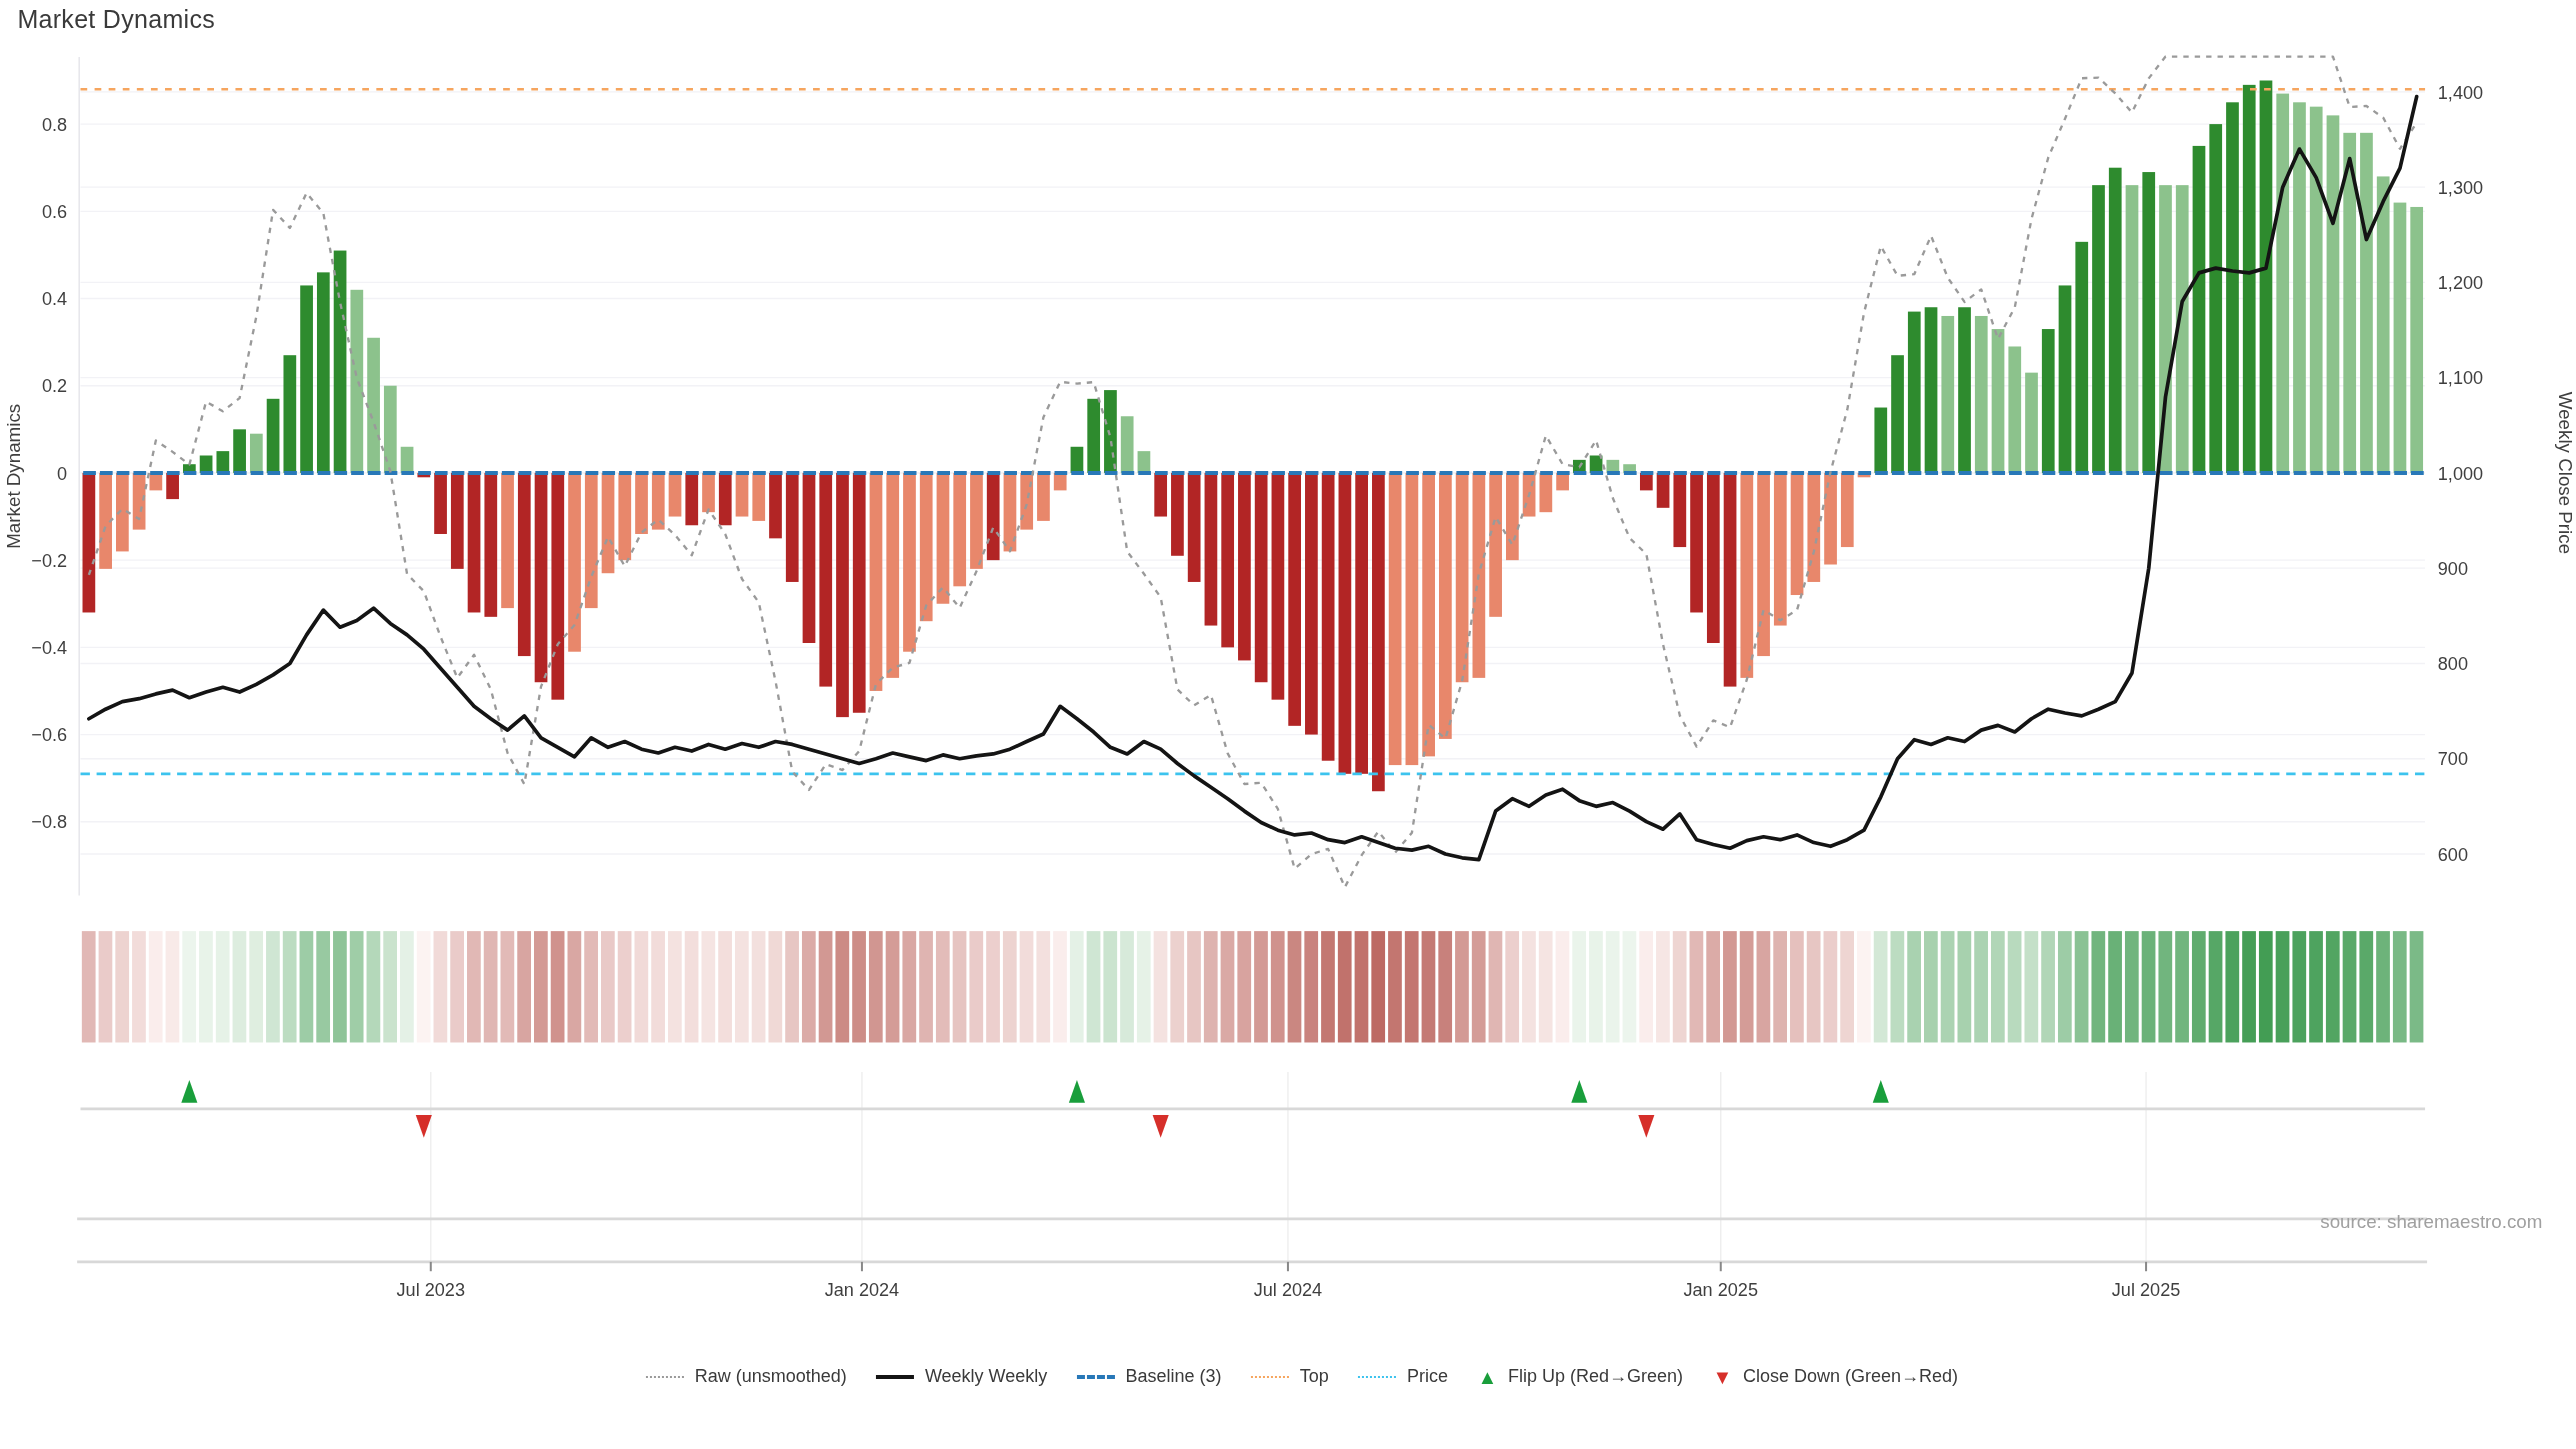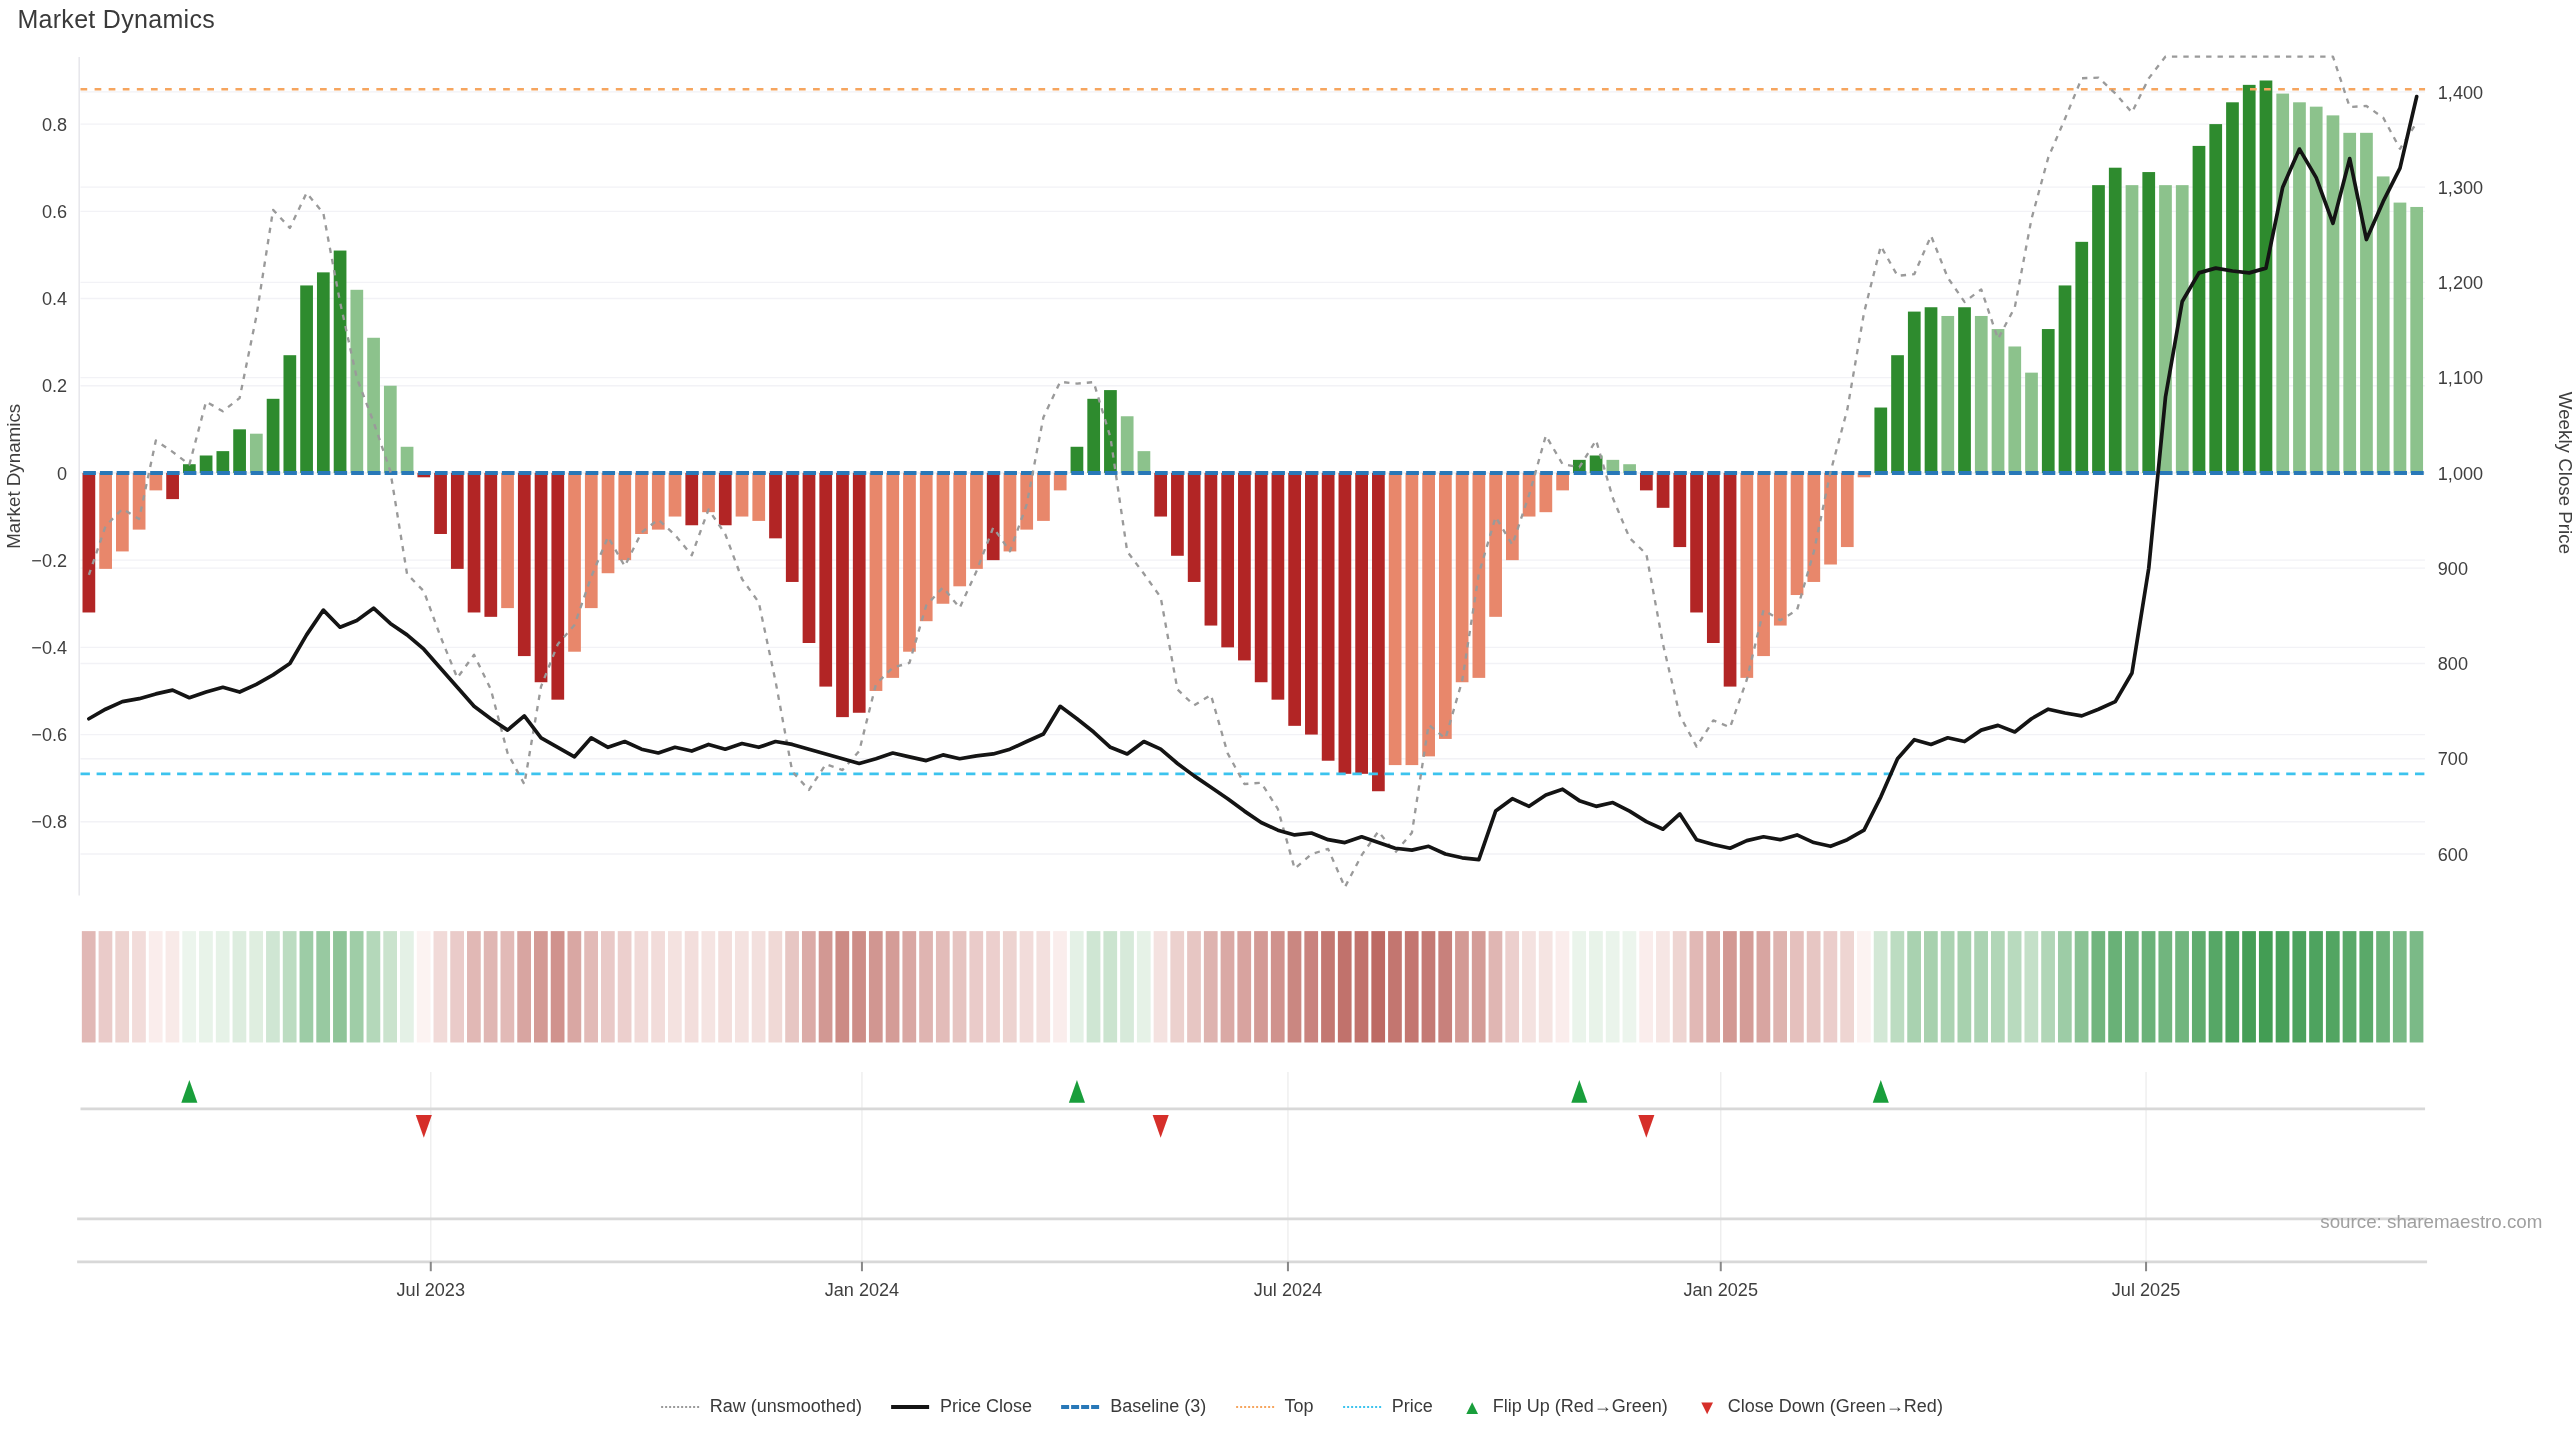--- a/index.html
+++ b/index.html
@@ -1,20 +1,20 @@
 <!DOCTYPE html>
 <html style="font-size:10.7px"><head>
 <meta charset="utf-8">
 <style>
   html,body{margin:0;padding:0;width:2576px;height:1449px;background:#ffffff;
     font-family:"Liberation Sans", sans-serif;}
   #page{position:relative;width:2576px;height:1449px;overflow:hidden;padding-left:28px;}
   #page-title{position:absolute;left:17.4px;top:5.4px;font-size:25px;color:#3a3a3a;letter-spacing:0.3px;}
   #chart-svg{position:absolute;left:0;top:0;}
-  #legend{position:absolute;left:50%;top:1396px;transform:translateX(-50%);
+  #legend{position:absolute;left:50%;top:1366px;transform:translateX(-50%);
     display:flex;align-items:center;gap:29.5px;white-space:nowrap;text-align:center;}
   .legend-item{display:flex;align-items:center;gap:10.7px;font-size:18px;color:#3a3a3a;}
   .sw{display:inline-block;width:38px;height:0;}
   .sw-raw{border-top:2.7px dotted #9a9a9a;}
   .sw-close{border-top:4px solid #141414;}
   .sw-baseline{border-top:4px dashed #2878b8;}
   .sw-top{border-top:2.7px dotted #f6a55e;}
   .sw-bottom{border-top:2.7px dotted #3cc3ee;}
   .tri{font-size:20px;line-height:20px;width:auto;}
   .tri-up{color:#199e3b;}
@@ -396,21 +396,21 @@
     <text id="source-text" x="3790" y="1830" text-anchor="end" font-size="28" fill="#a0a0a0">source: sharemaestro.com</text>
   </svg>
 
   <div id="legend">
     <div class="legend-item">
       <span class="sw sw-raw"></span>
       <span>Raw (unsmoothed)</span>
     </div>
     <div class="legend-item">
       <span class="sw sw-close"></span>
-      <span>Price Close</span>
+      <span>Weekly Weekly</span>
     </div>
     <div class="legend-item">
       <span class="sw sw-baseline"></span>
       <span>Baseline (3)</span>
     </div>
     <div class="legend-item">
       <span class="sw sw-top"></span>
       <span>Top</span>
     </div>
     <div class="legend-item">

